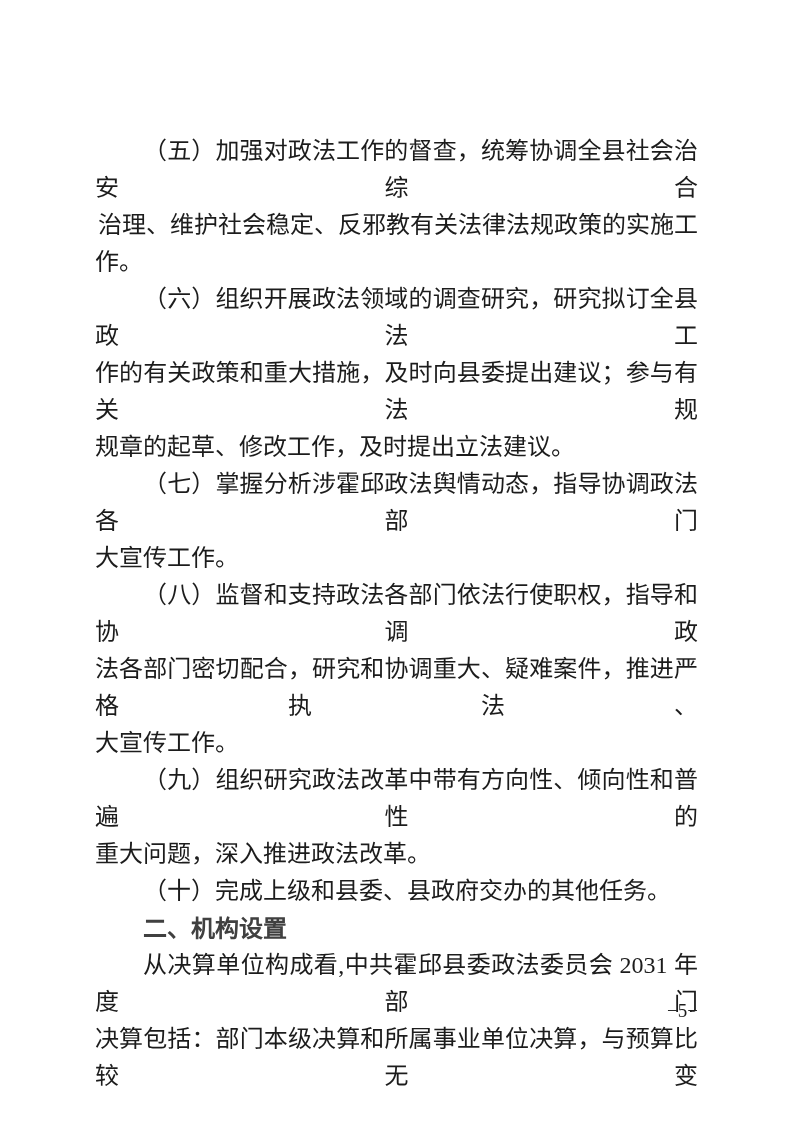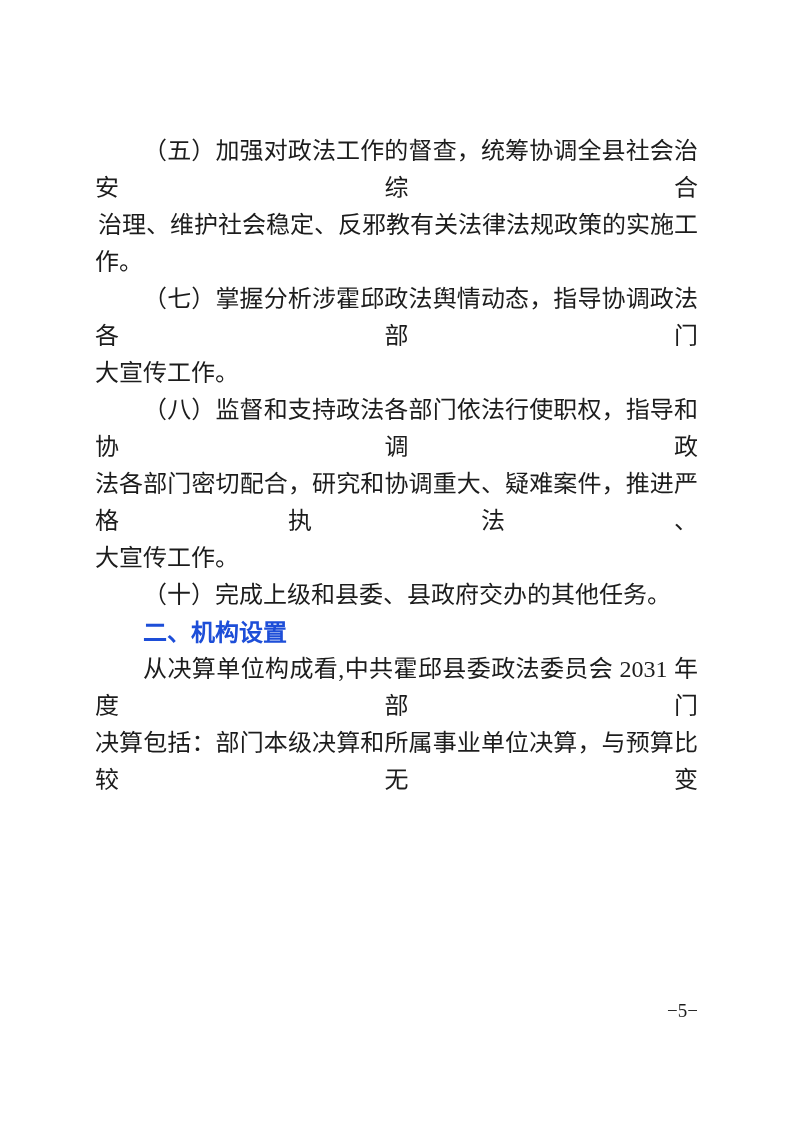--- a/index.html
+++ b/index.html
@@ -36,21 +36,21 @@
     text-align: right;
     text-align-last: left;
   }
   .ind { text-indent: 2em; }
   .sec-heading {
     font-family: "Liberation Sans", "DejaVu Sans", sans-serif;
     font-weight: bold;
     font-size: 24px;
     line-height: 37px;
     text-indent: 2em;
-    color: #1d4ed8;
+    color: #404040;
   }
   .page-footer {
     position: absolute;
     top: 988px;
     right: 95px;
     font-family: "Liberation Serif", "DejaVu Serif", serif;
     font-size: 19px;
     color: #1c1c1c;
   }
 </style>
@@ -58,32 +58,41 @@
 <body>
 
 <div class="page">
   <div class="content">
 
     <div class="para">
       <div class="ln ind">（五）加强对政法工作的督查，统筹协调全县社会治安综合</div>
       <div class="ln ln-last">治理、维护社会稳定、反邪教有关法律法规政策的实施工作。</div>
     </div>
 
+    <div class="para">
+      <div class="ln ind">（六）组织开展政法领域的调查研究，研究拟订全县政法工</div>
+      <div class="ln">作的有关政策和重大措施，及时向县委提出建议；参与有关法规</div>
+      <div class="ln ln-last">规章的起草、修改工作，及时提出立法建议。</div>
+    </div>
 
     <div class="para">
       <div class="ln ind">（七）掌握分析涉霍邱政法舆情动态，指导协调政法各部门</div>
       <div class="ln ln-last">大宣传工作。</div>
     </div>
 
     <div class="para">
       <div class="ln ind">（八）监督和支持政法各部门依法行使职权，指导和协调政</div>
       <div class="ln">法各部门密切配合，研究和协调重大、疑难案件，推进严格执法、</div>
       <div class="ln ln-last">大宣传工作。</div>
     </div>
 
+    <div class="para">
+      <div class="ln ind">（九）组织研究政法改革中带有方向性、倾向性和普遍性的</div>
+      <div class="ln ln-last">重大问题，深入推进政法改革。</div>
+    </div>
 
     <div class="para">
       <div class="ln ln-last ind">（十）完成上级和县委、县政府交办的其他任务。</div>
     </div>
 
     <div class="sec-heading">二、机构设置</div>
 
     <div class="para">
       <div class="ln ind">从决算单位构成看,中共霍邱县委政法委员会 2031 年度部门</div>
       <div class="ln">决算包括：部门本级决算和所属事业单位决算，与预算比较无变</div>

